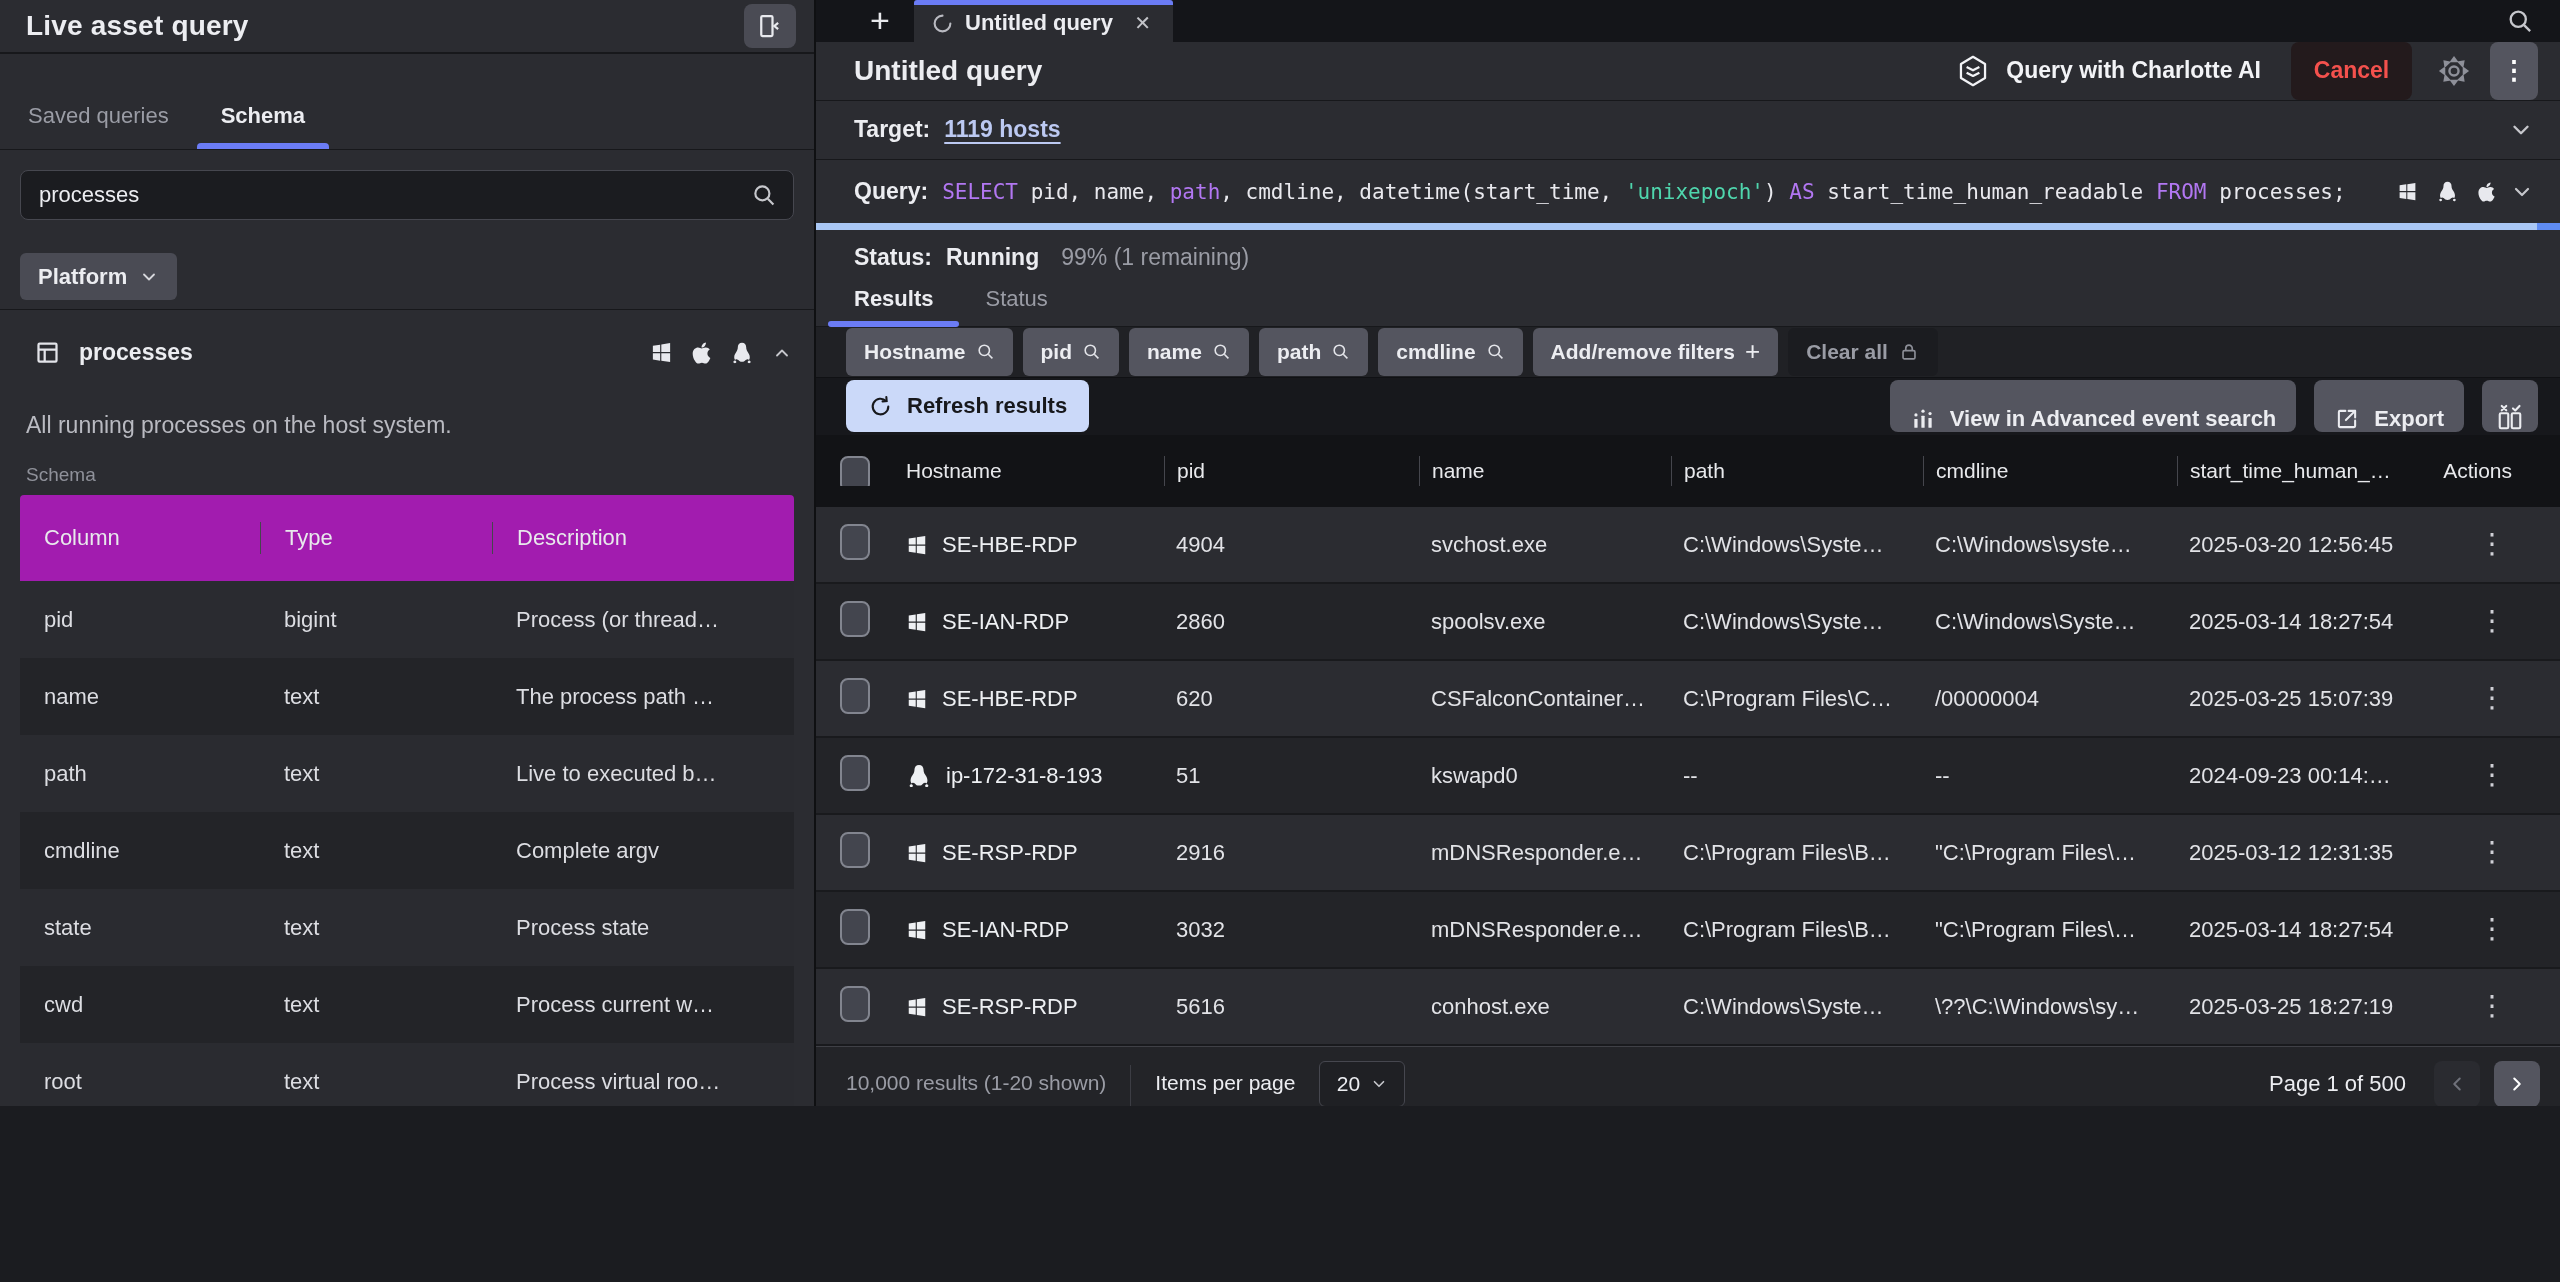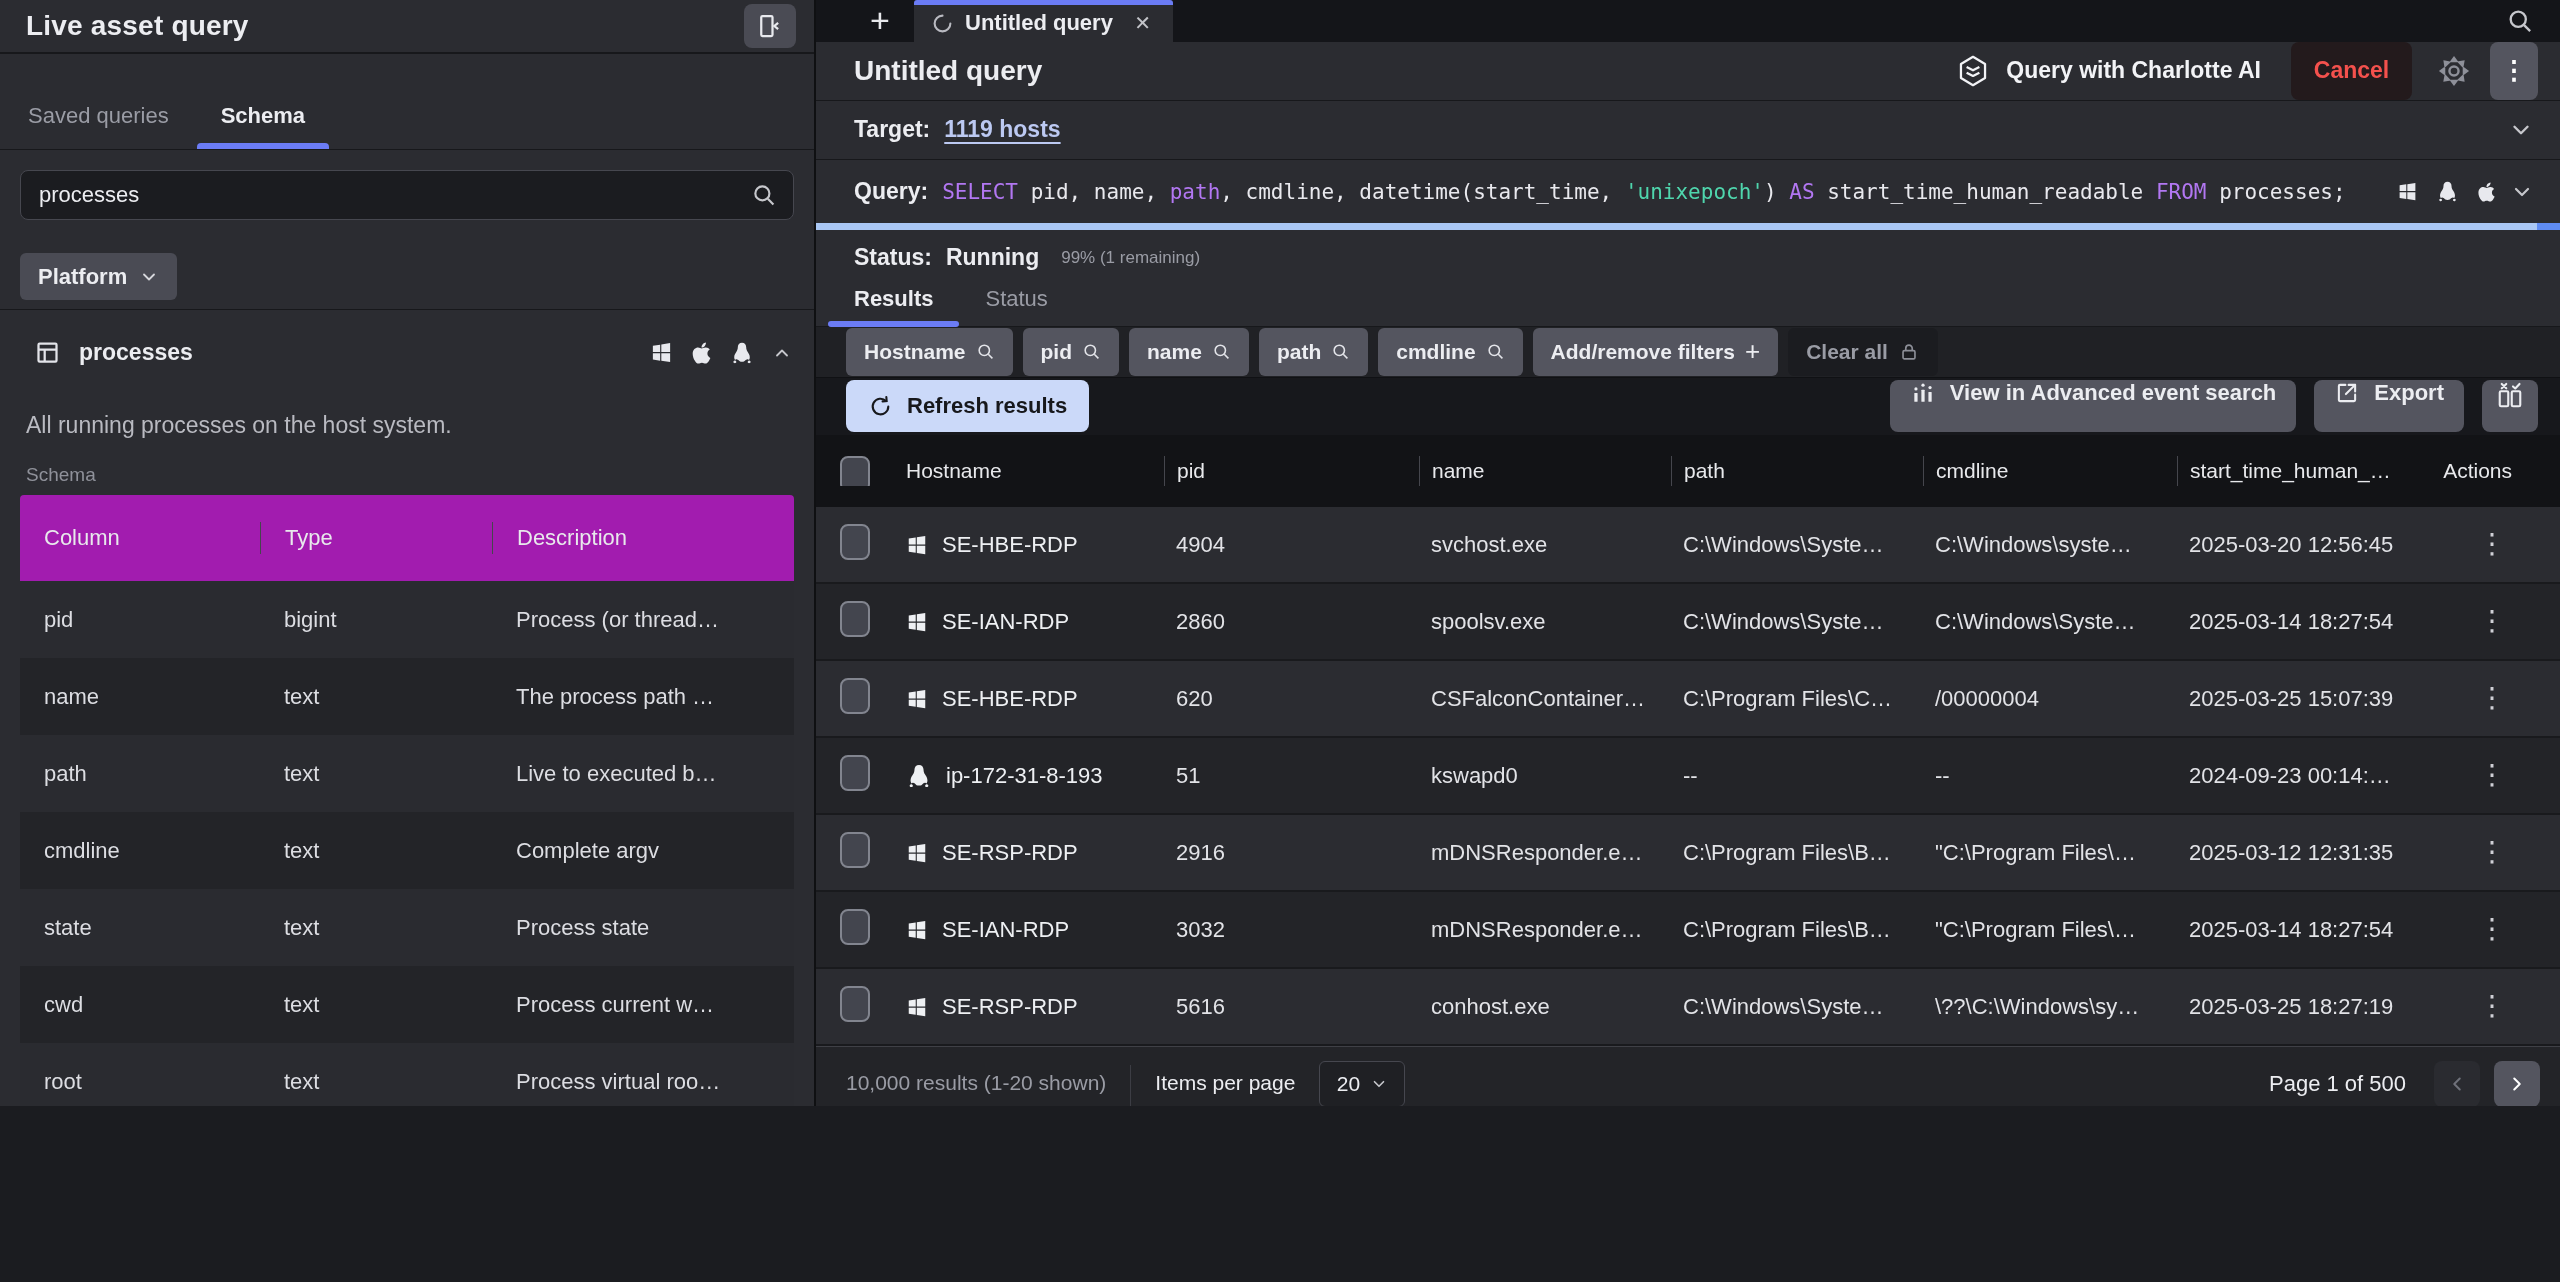--- a/index.html
+++ b/index.html
@@ -75,21 +75,21 @@
   .tok.plain{color:#e9e9ee}
   .tok.kw{color:var(--kw,#b277f2)}
   .tok.str{color:var(--str,#4fd6ad)}
   .query-os{display:flex;align-items:center;gap:18px;color:#e8e9ee;margin-right:14px}
 
   .progress{height:9px;background:#a9c7f4;position:relative}
   .progress .remain{position:absolute;right:0;top:0;bottom:0;width:1.3%;background:#5f8cf2}
 
   .status-row{height:84px;background:var(--bg);display:flex;align-items:center;padding:0 26px 0 38px}
   .status-state{font-size:23px;font-weight:700;margin-right:22px}
-  .status-detail{font-size:17px;color:var(--txt-dim)}
+  .status-detail{font-size:23px;color:var(--txt-dim)}
   .legend{margin-left:auto;display:flex;align-items:center;gap:34px}
   .legend-item{display:flex;align-items:center;gap:12px;font-size:22px;font-weight:700}
   .legend-item .cnt{color:var(--txt-dim);font-weight:400;margin-left:-4px}
   .dot{width:13px;height:13px;border-radius:50%}
   .dot.completed{background:var(--completed,#3ed2ae)}
   .dot.failed{background:var(--failed,#f4514d)}
   .dot.offline{background:var(--offline,#8b8fa0)}
 
   .result-tabs{height:50px;background:var(--bg);display:flex;padding-left:12px;border-bottom:1px solid var(--line)}
   .rtab{padding:0 26px 14px 26px;font-size:22px;color:var(--txt-dim);cursor:pointer;position:relative}
@@ -97,21 +97,21 @@
   .rtab.active::after{content:"";position:absolute;left:0;right:0;bottom:-1px;height:6px;background:var(--accent);border-radius:4px}
 
   .filter-row{height:75px;background:var(--bg-filter);display:flex;align-items:center;gap:10px;padding:0 26px 0 30px;border-bottom:1px solid #101114}
   .chip{height:48px;background:var(--chip);border-radius:6px;display:flex;align-items:center;gap:10px;padding:0 18px;font-size:21px;font-weight:700;cursor:pointer;white-space:nowrap}
   .chip .ic{color:#e3e4e9}
   .chip.clear{background:#1b1c20;color:#9a9ca5}
 
   .toolbar-row{height:85px;background:var(--bg-tool);display:flex;align-items:center;padding:0 22px 0 30px;}
   .refresh-btn{height:52px;background:#cbd9f9;color:#17181c;border-radius:8px;display:flex;align-items:center;gap:14px;padding:0 22px;font-size:22px;font-weight:700;cursor:pointer}
   .tool-right{margin-left:auto;display:flex;align-items:center;gap:18px}
-  .gbtn{height:52px;background:var(--chip);border-radius:8px;display:flex;align-items:flex-start;gap:14px;padding:0 20px;font-size:22px;font-weight:700;cursor:pointer}
+  .gbtn{height:52px;background:var(--chip);border-radius:8px;display:flex;align-items:flex-end;gap:14px;padding:0 20px;font-size:22px;font-weight:700;cursor:pointer}
   .gbtn.iconly{width:56px;justify-content:center;padding:0}
 
   .rtable{background:#1b1c20}
   .thead{height:72px;background:var(--bg-darkest);display:grid;grid-template-columns:54px 270px 255px 252px 252px 254px 222px 1fr;align-items:center;padding:0 20px 0 24px}
   .th{font-size:21px;color:#e8e9ec;padding-left:12px;height:30px;line-height:30px;white-space:nowrap;overflow:hidden}
   .th.b{border-left:1px solid var(--sep)}
   .th.actions{text-align:right;padding-right:28px}
   .trow{height:77px;display:grid;grid-template-columns:54px 270px 255px 252px 252px 254px 222px 1fr;align-items:center;padding:0 20px 0 24px;border-bottom:2px solid #191a1d;cursor:pointer}
   .trow:nth-child(odd){background:var(--row-light)}
   .trow:nth-child(even){background:var(--row-dark)}

